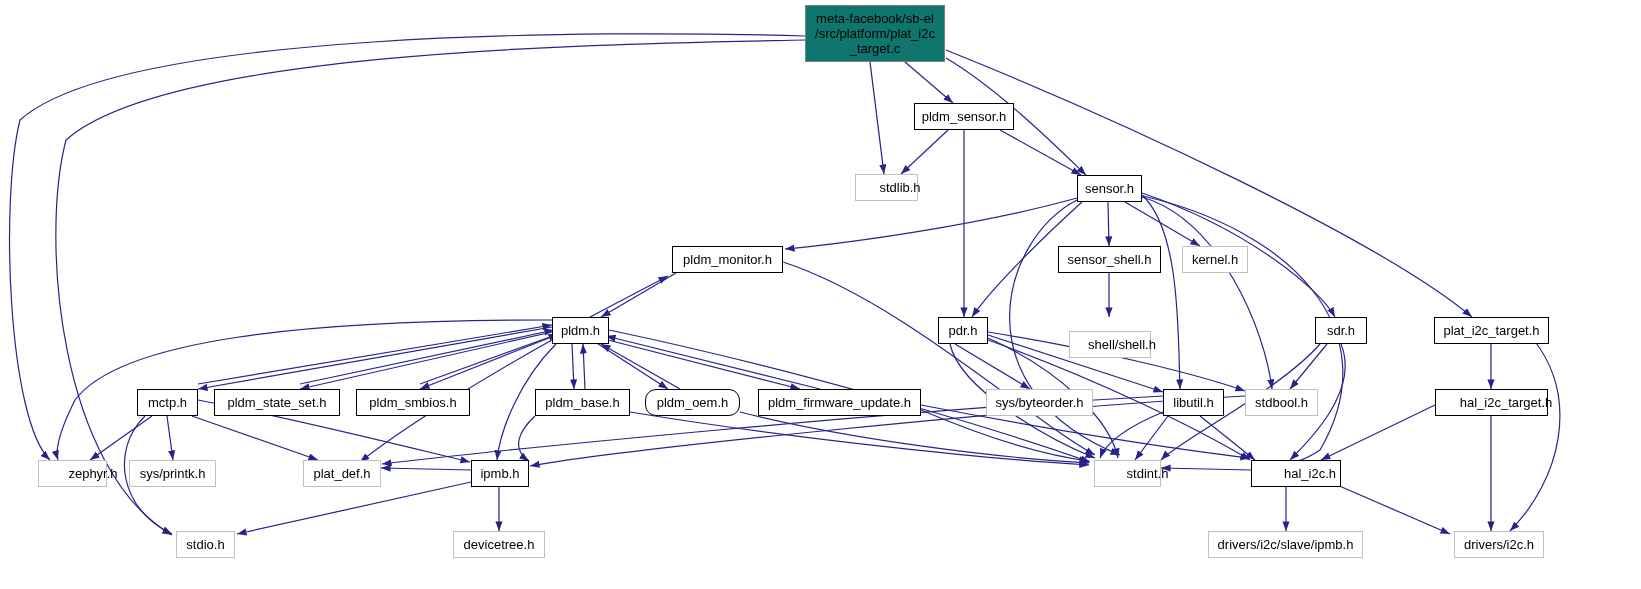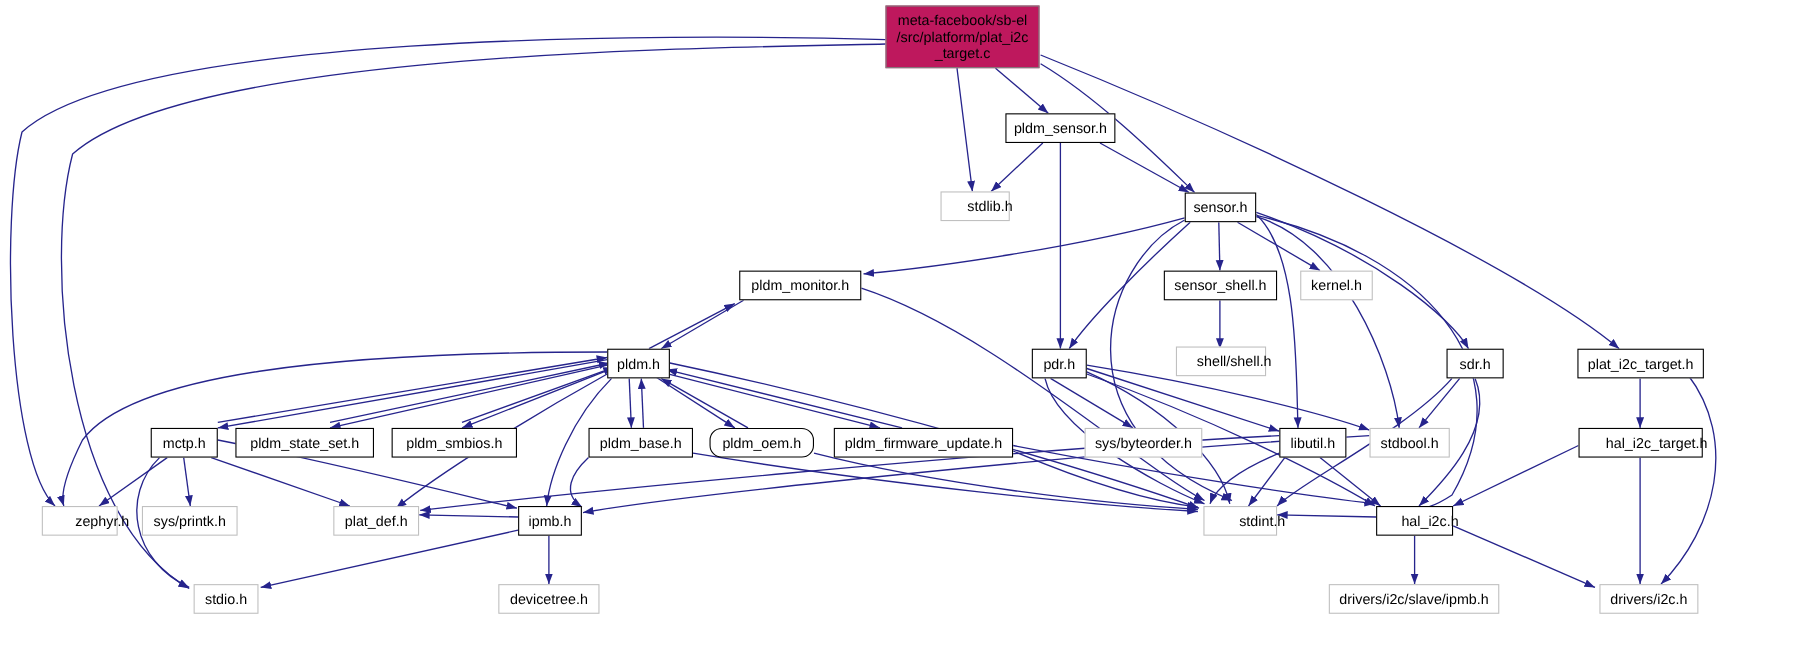--- a/index.html
+++ b/index.html
@@ -5,21 +5,21 @@
   html,body{margin:0;padding:0;background:#ffffff;}
   body{width:1641px;height:589px;overflow:hidden;
        font-family:"Liberation Sans","DejaVu Sans",sans-serif;}
   #graph{position:relative;width:1641px;height:589px;}
   svg{position:absolute;top:0;left:0;width:1641px;height:589px;}
   .nodebox{position:absolute;box-sizing:border-box;display:flex;
            align-items:center;justify-content:center;text-align:center;
            font-size:13px;line-height:15px;color:#000000;
            background:#ffffff;border:1px solid #000000;white-space:pre-line;}
   .nodebox.sys{border:1px solid #c0c0c0;}
-  .nodebox.root{background:#be185d;border:1px solid #808080;}
+  .nodebox.root{background:#0f766e;border:1px solid #808080;}
 </style>
 </head>
 <body>
 
 <div id="graph">
   <svg id="edges" viewBox="0 0 1641 589">
     <defs>
       <marker id="arrow" markerWidth="9" markerHeight="9" refX="8" refY="3" orient="auto" markerUnits="strokeWidth">
         <path d="M0,0 L0,6 L8,3 z" fill="#26248c"></path>
       </marker>
@@ -101,40 +101,40 @@
   </svg>
   <div id="nodes-layer">
       <div class="nodebox root" style="left: 805px; top: 5px; width: 140px; height: 57px;">meta-facebook/sb-el
 /src/platform/plat_i2c
 _target.c</div>
       <div class="nodebox" style="left: 914px; top: 103px; width: 100px; height: 27px;">pldm_sensor.h</div>
       <div class="nodebox sys" style="left: 855px; top: 174px; width: 63px; height: 27px; padding-left: 27px;">stdlib.h</div>
       <div class="nodebox" style="left: 1077px; top: 175px; width: 65px; height: 27px;">sensor.h</div>
       <div class="nodebox" style="left: 1058px; top: 246px; width: 103px; height: 27px;">sensor_shell.h</div>
       <div class="nodebox sys" style="left: 1182px; top: 246px; width: 66px; height: 27px;">kernel.h</div>
-      <div class="nodebox sys" style="left: 1069px; top: 315px; width: 82px; height: 27px; padding-left: 24px;">shell/shell.h</div>
+      <div class="nodebox sys" style="left: 1069px; top: 331px; width: 82px; height: 27px; padding-left: 24px;">shell/shell.h</div>
       <div class="nodebox" style="left: 672px; top: 246px; width: 111px; height: 27px;">pldm_monitor.h</div>
       <div class="nodebox" style="left: 552px; top: 317px; width: 57px; height: 27px;">pldm.h</div>
       <div class="nodebox" style="left: 938px; top: 317px; width: 50px; height: 27px;">pdr.h</div>
       <div class="nodebox" style="left: 1315px; top: 317px; width: 52px; height: 27px;">sdr.h</div>
       <div class="nodebox" style="left: 1434px; top: 317px; width: 115px; height: 27px;">plat_i2c_target.h</div>
       <div class="nodebox" style="left: 137px; top: 389px; width: 61px; height: 27px;">mctp.h</div>
       <div class="nodebox" style="left: 214px; top: 389px; width: 126px; height: 27px;">pldm_state_set.h</div>
       <div class="nodebox" style="left: 356px; top: 389px; width: 114px; height: 27px;">pldm_smbios.h</div>
       <div class="nodebox" style="left: 535px; top: 389px; width: 95px; height: 27px;">pldm_base.h</div>
       <div class="nodebox" style="left: 645px; top: 389px; width: 95px; height: 27px; border-radius: 11px;">pldm_oem.h</div>
       <div class="nodebox" style="left: 758px; top: 389px; width: 163px; height: 27px;">pldm_firmware_update.h</div>
       <div class="nodebox sys" style="left: 986px; top: 389px; width: 107px; height: 27px;">sys/byteorder.h</div>
       <div class="nodebox" style="left: 1163px; top: 389px; width: 61px; height: 27px;">libutil.h</div>
       <div class="nodebox sys" style="left: 1245px; top: 389px; width: 73px; height: 27px;">stdbool.h</div>
       <div class="nodebox" style="left: 1435px; top: 389px; width: 113px; height: 27px; padding-left: 29px;">hal_i2c_target.h</div>
       <div class="nodebox sys" style="left: 38px; top: 460px; width: 69px; height: 27px; padding-left: 41px;">zephyr.h</div>
       <div class="nodebox sys" style="left: 129px; top: 460px; width: 87px; height: 27px;">sys/printk.h</div>
       <div class="nodebox sys" style="left: 303px; top: 460px; width: 78px; height: 27px;">plat_def.h</div>
       <div class="nodebox" style="left: 471px; top: 460px; width: 58px; height: 27px;">ipmb.h</div>
       <div class="nodebox sys" style="left: 1094px; top: 460px; width: 67px; height: 27px; padding-left: 40px;">stdint.h</div>
-      <div class="nodebox" style="left: 1251px; top: 460px; width: 70px; height: 27px; padding-left: 28px;">hal_i2c.h</div>
+      <div class="nodebox" style="left: 1251px; top: 460px; width: 90px; height: 27px; padding-left: 28px;">hal_i2c.h</div>
       <div class="nodebox sys" style="left: 176px; top: 531px; width: 59px; height: 27px;">stdio.h</div>
       <div class="nodebox sys" style="left: 453px; top: 531px; width: 92px; height: 27px;">devicetree.h</div>
       <div class="nodebox sys" style="left: 1208px; top: 531px; width: 155px; height: 27px;">drivers/i2c/slave/ipmb.h</div>
       <div class="nodebox sys" style="left: 1454px; top: 531px; width: 90px; height: 27px;">drivers/i2c.h</div>
     </div>
 </div>
 
 </body></html>

